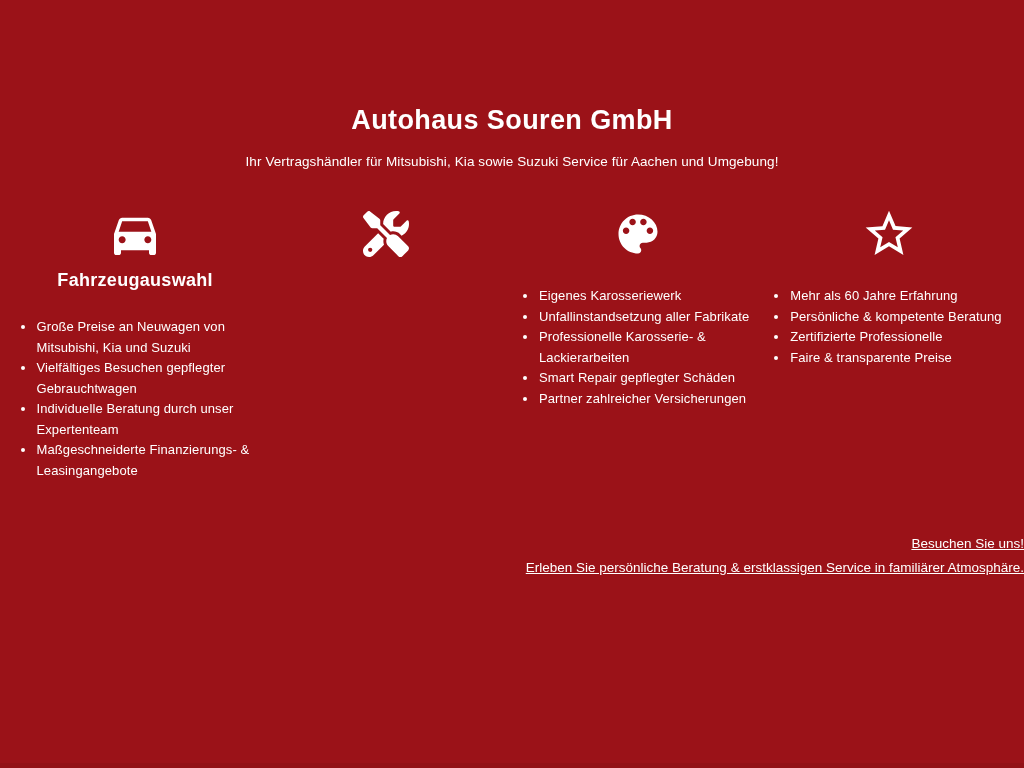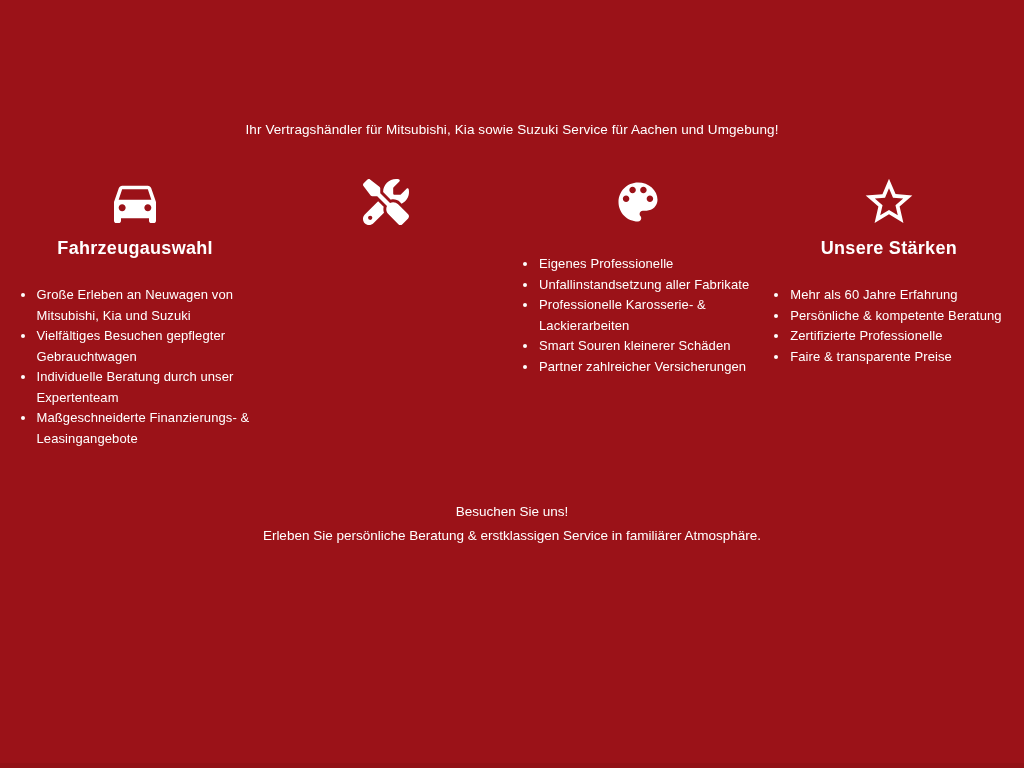--- a/index.html
+++ b/index.html
@@ -68,57 +68,59 @@
     font-size: 13px;
     line-height: 20.5px;
     letter-spacing: 0.1px;
   }
   .col-list li {
     margin: 0;
     padding-left: 1px;
   }
   footer.cta {
     margin-top: 54px;
-    text-align: center;
+    text-align: right;
     font-size: 13.5px;
     line-height: 17px;
+    text-decoration: underline;
   }
   .cta-line2 {
     margin-top: 7px;
   }
   .bottom-strip {
     position: absolute;
     left: 0;
     bottom: 0;
     width: 100%;
     height: 5px;
     background: #8a1015;
     opacity: 0.55;
   }
 </style>
 </head>
 <body>
 
 <div class="page">
 
   <header class="hero">
+    <h1 class="title">Autohaus Souren GmbH</h1>
     <div class="subtitle">Ihr Vertragshändler für Mitsubishi, Kia sowie Suzuki Service für Aachen und Umgebung!</div>
   </header>
 
   <main class="columns">
 
     <section class="column">
       <div class="icon-wrap">
         <svg width="56" height="56" viewBox="0 0 24 24" aria-hidden="true">
           <path d="M18.92 6.01C18.72 5.42 18.16 5 17.5 5h-11c-.66 0-1.21.42-1.42 1.01L3 12v8c0 .55.45 1 1 1h1c.55 0 1-.45 1-1v-1h12v1c0 .55.45 1 1 1h1c.55 0 1-.45 1-1v-8l-2.08-5.99zM6.5 16c-.83 0-1.5-.67-1.5-1.5S5.67 13 6.5 13s1.5.67 1.5 1.5S7.33 16 6.5 16zm11 0c-.83 0-1.5-.67-1.5-1.5s.67-1.5 1.5-1.5 1.5.67 1.5 1.5-.67 1.5-1.5 1.5zM5 11l1.5-4.5h11L19 11H5z"></path>
         </svg>
       </div>
       <h3 class="col-heading">Fahrzeugauswahl</h3>
       <ul class="col-list">
-        <li>Große Erleben an Neuwagen von Mitsubishi, Kia und Suzuki</li>
+        <li>Große Preise an Neuwagen von Mitsubishi, Kia und Suzuki</li>
         <li>Vielfältiges Besuchen gepflegter Gebrauchtwagen</li>
         <li>Individuelle Beratung durch unser Expertenteam</li>
         <li>Maßgeschneiderte Finanzierungs- &amp; Leasingangebote</li>
       </ul>
     </section>
 
     <section class="column">
       <div class="icon-wrap">
         <svg width="46" height="46" viewBox="0 0 512 512" aria-hidden="true">
           <path d="M78.6 5C69.1-2.4 55.6-1.5 47 7L7 47c-8.5 8.5-9.4 22-2.1 31.6l80 104c4.5 5.9 11.6 9.4 19 9.4h54.1l109 109c-14.7 29-10 65.4 14.3 89.6l112 112c12.5 12.5 32.8 12.5 45.3 0l64-64c12.5-12.5 12.5-32.8 0-45.3l-112-112c-24.2-24.2-60.6-29-89.6-14.3l-109-109V104c0-7.5-3.5-14.5-9.4-19L78.6 5zM19.9 396.1C7.2 408.8 0 426.1 0 444.1C0 481.6 30.4 512 67.9 512c18 0 35.3-7.2 48-19.9L233.7 374.3c-7.8-20.9-9-43.6-3.6-65.1l-61.7-61.7L19.9 396.1zM512 144c0-10.5-1.1-20.7-3.2-30.5c-2.4-11.2-16.1-14.1-24.2-6l-63.9 63.9c-3 3-7.1 4.7-11.3 4.7H352c-8.8 0-16-7.2-16-16V102.6c0-4.2 1.7-8.3 4.7-11.3l63.9-63.9c8.1-8.1 5.2-21.8-6-24.2C388.7 1.1 378.5 0 368 0C288.5 0 224 64.5 224 144l0 .8 85.3 85.3c36-9.1 75.8 .5 104 28.7L429 274.5c49-23 83-72.8 83-130.5zM56 432a24 24 0 1 1 48 0 24 24 0 1 1 -48 0z"></path>
@@ -126,35 +128,34 @@
       </div>
     </section>
 
     <section class="column">
       <div class="icon-wrap">
         <svg width="52" height="52" viewBox="0 0 24 24" aria-hidden="true">
           <path d="M12 3c-4.97 0-9 4.03-9 9s4.03 9 9 9c.83 0 1.5-.67 1.5-1.5 0-.39-.15-.74-.39-1.01-.23-.26-.38-.61-.38-.99 0-.83.67-1.5 1.5-1.5H16c2.76 0 5-2.24 5-5 0-4.42-4.03-8-9-8zm-5.5 9c-.83 0-1.5-.67-1.5-1.5S5.67 9 6.5 9 8 9.67 8 10.5 7.33 12 6.5 12zm3-4C8.67 8 8 7.33 8 6.5S8.67 5 9.5 5s1.5.67 1.5 1.5S10.33 8 9.5 8zm5 0c-.83 0-1.5-.67-1.5-1.5S13.67 5 14.5 5s1.5.67 1.5 1.5S15.33 8 14.5 8zm3 4c-.83 0-1.5-.67-1.5-1.5S16.67 9 17.5 9s1.5.67 1.5 1.5-.67 1.5-1.5 1.5z"></path>
         </svg>
       </div>
       <ul class="col-list">
-        <li>Eigenes Professionelle</li>
+        <li>Eigenes Karosseriewerk</li>
         <li>Unfallinstandsetzung aller Fabrikate</li>
         <li>Professionelle Karosserie- &amp; Lackierarbeiten</li>
-        <li>Smart Souren kleinerer Schäden</li>
+        <li>Smart Repair gepflegter Schäden</li>
         <li>Partner zahlreicher Versicherungen</li>
       </ul>
     </section>
 
     <section class="column">
       <div class="icon-wrap">
         <svg width="56" height="56" viewBox="0 0 24 24" aria-hidden="true">
           <path d="M22 9.24l-7.19-.62L12 2 9.19 8.63 2 9.24l5.46 4.73L5.82 21 12 17.27 18.18 21l-1.63-7.03L22 9.24zM12 15.4l-3.76 2.27 1-4.28-3.32-2.88 4.38-.38L12 6.1l1.71 4.04 4.38.38-3.32 2.88 1 4.28L12 15.4z"></path>
         </svg>
       </div>
-      <h3 class="col-heading">Unsere Stärken</h3>
       <ul class="col-list">
         <li>Mehr als 60 Jahre Erfahrung</li>
         <li>Persönliche &amp; kompetente Beratung</li>
         <li>Zertifizierte Professionelle</li>
         <li>Faire &amp; transparente Preise</li>
       </ul>
     </section>
 
   </main>
 

